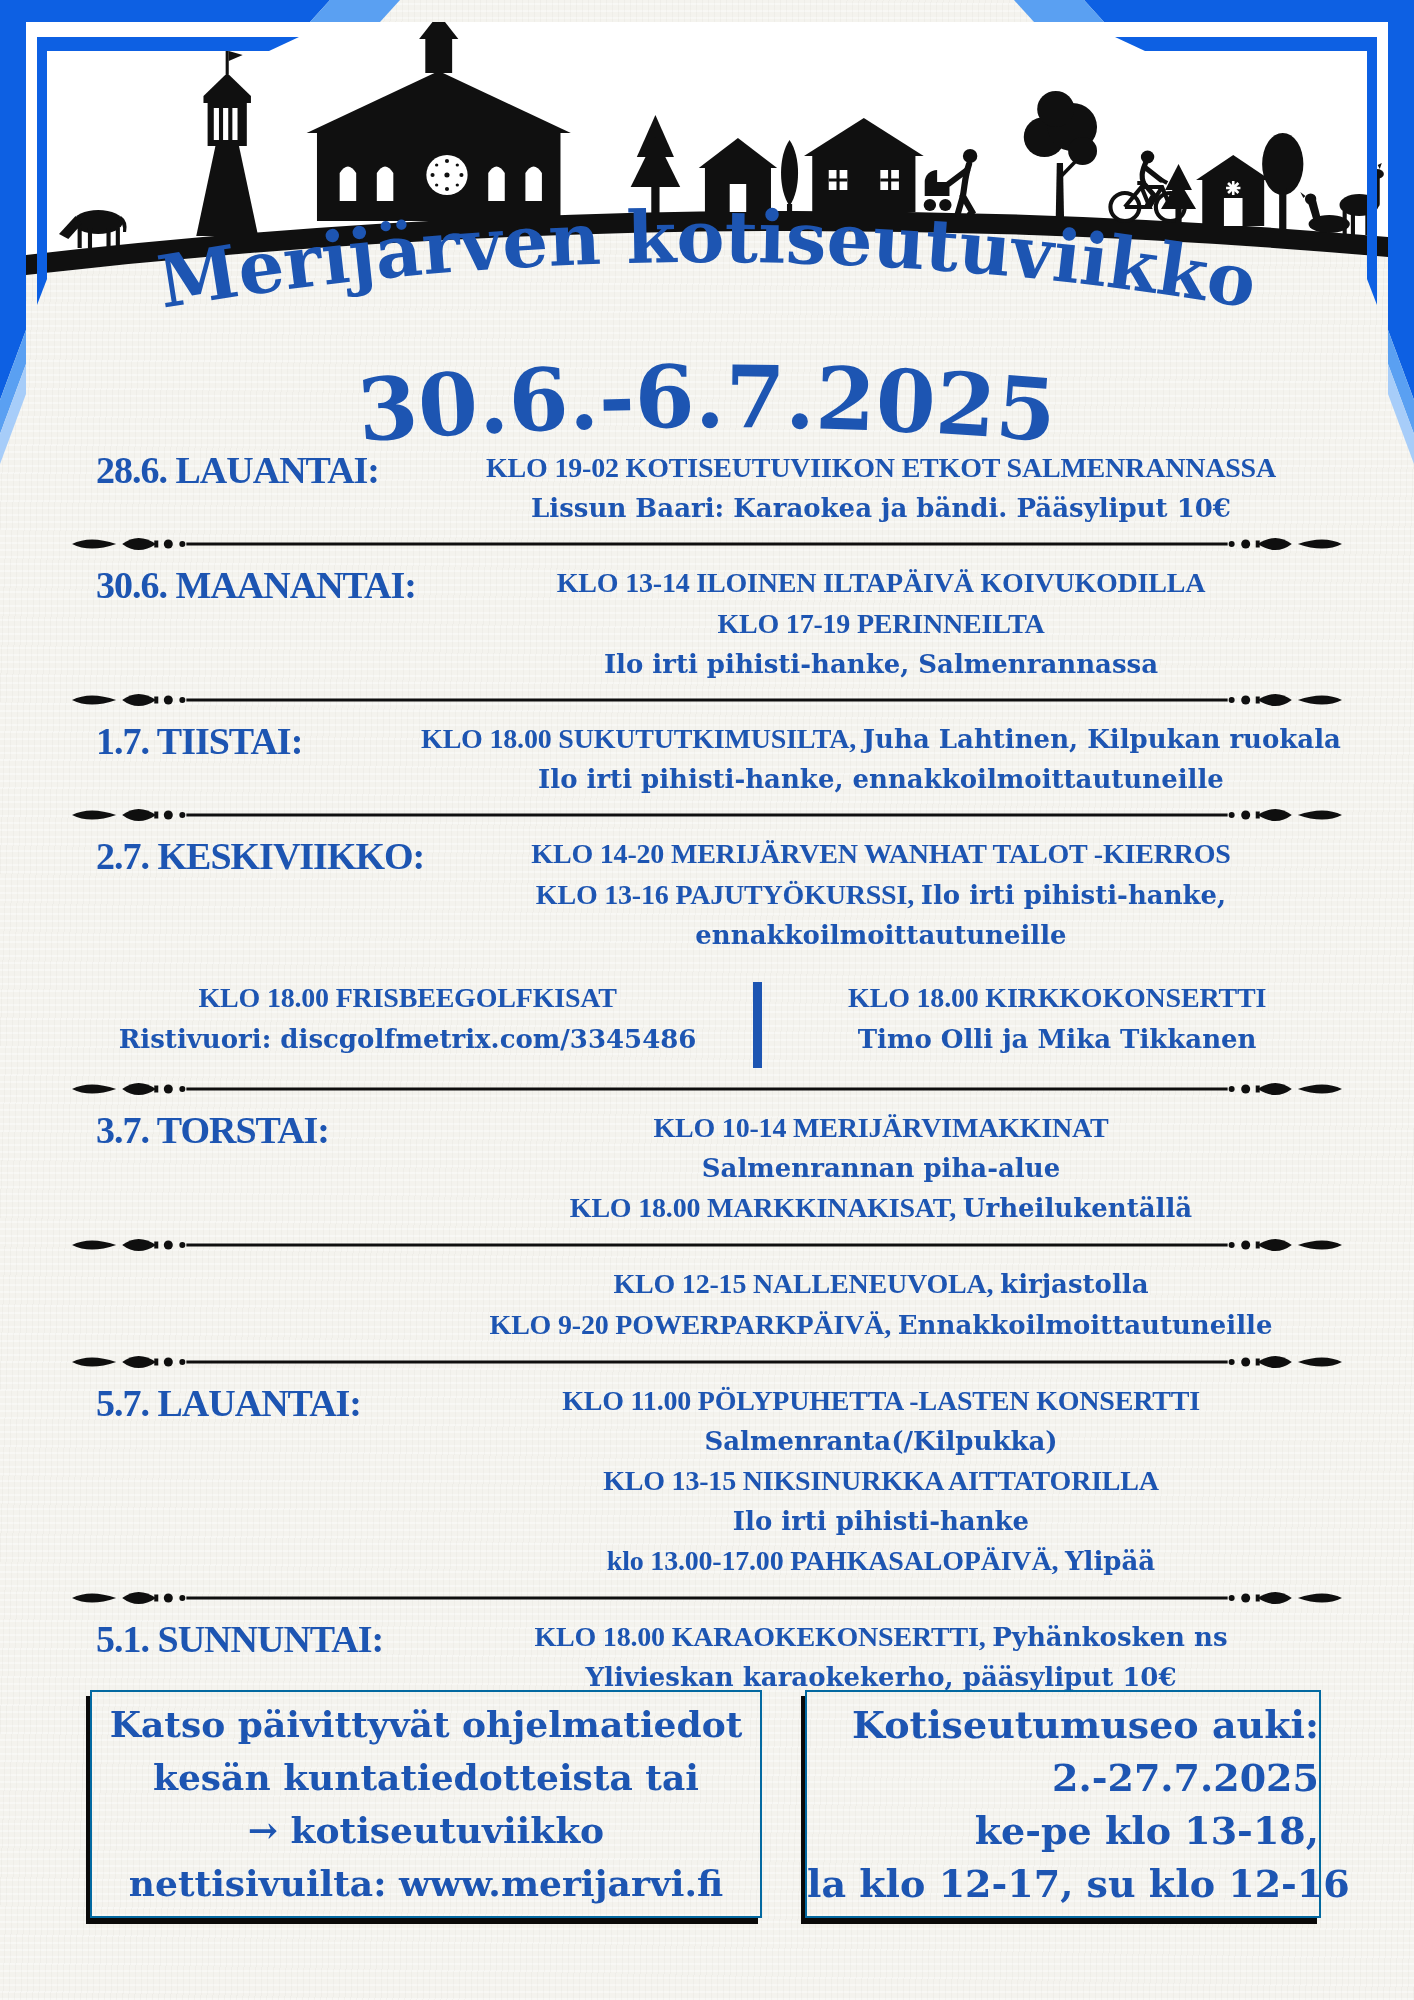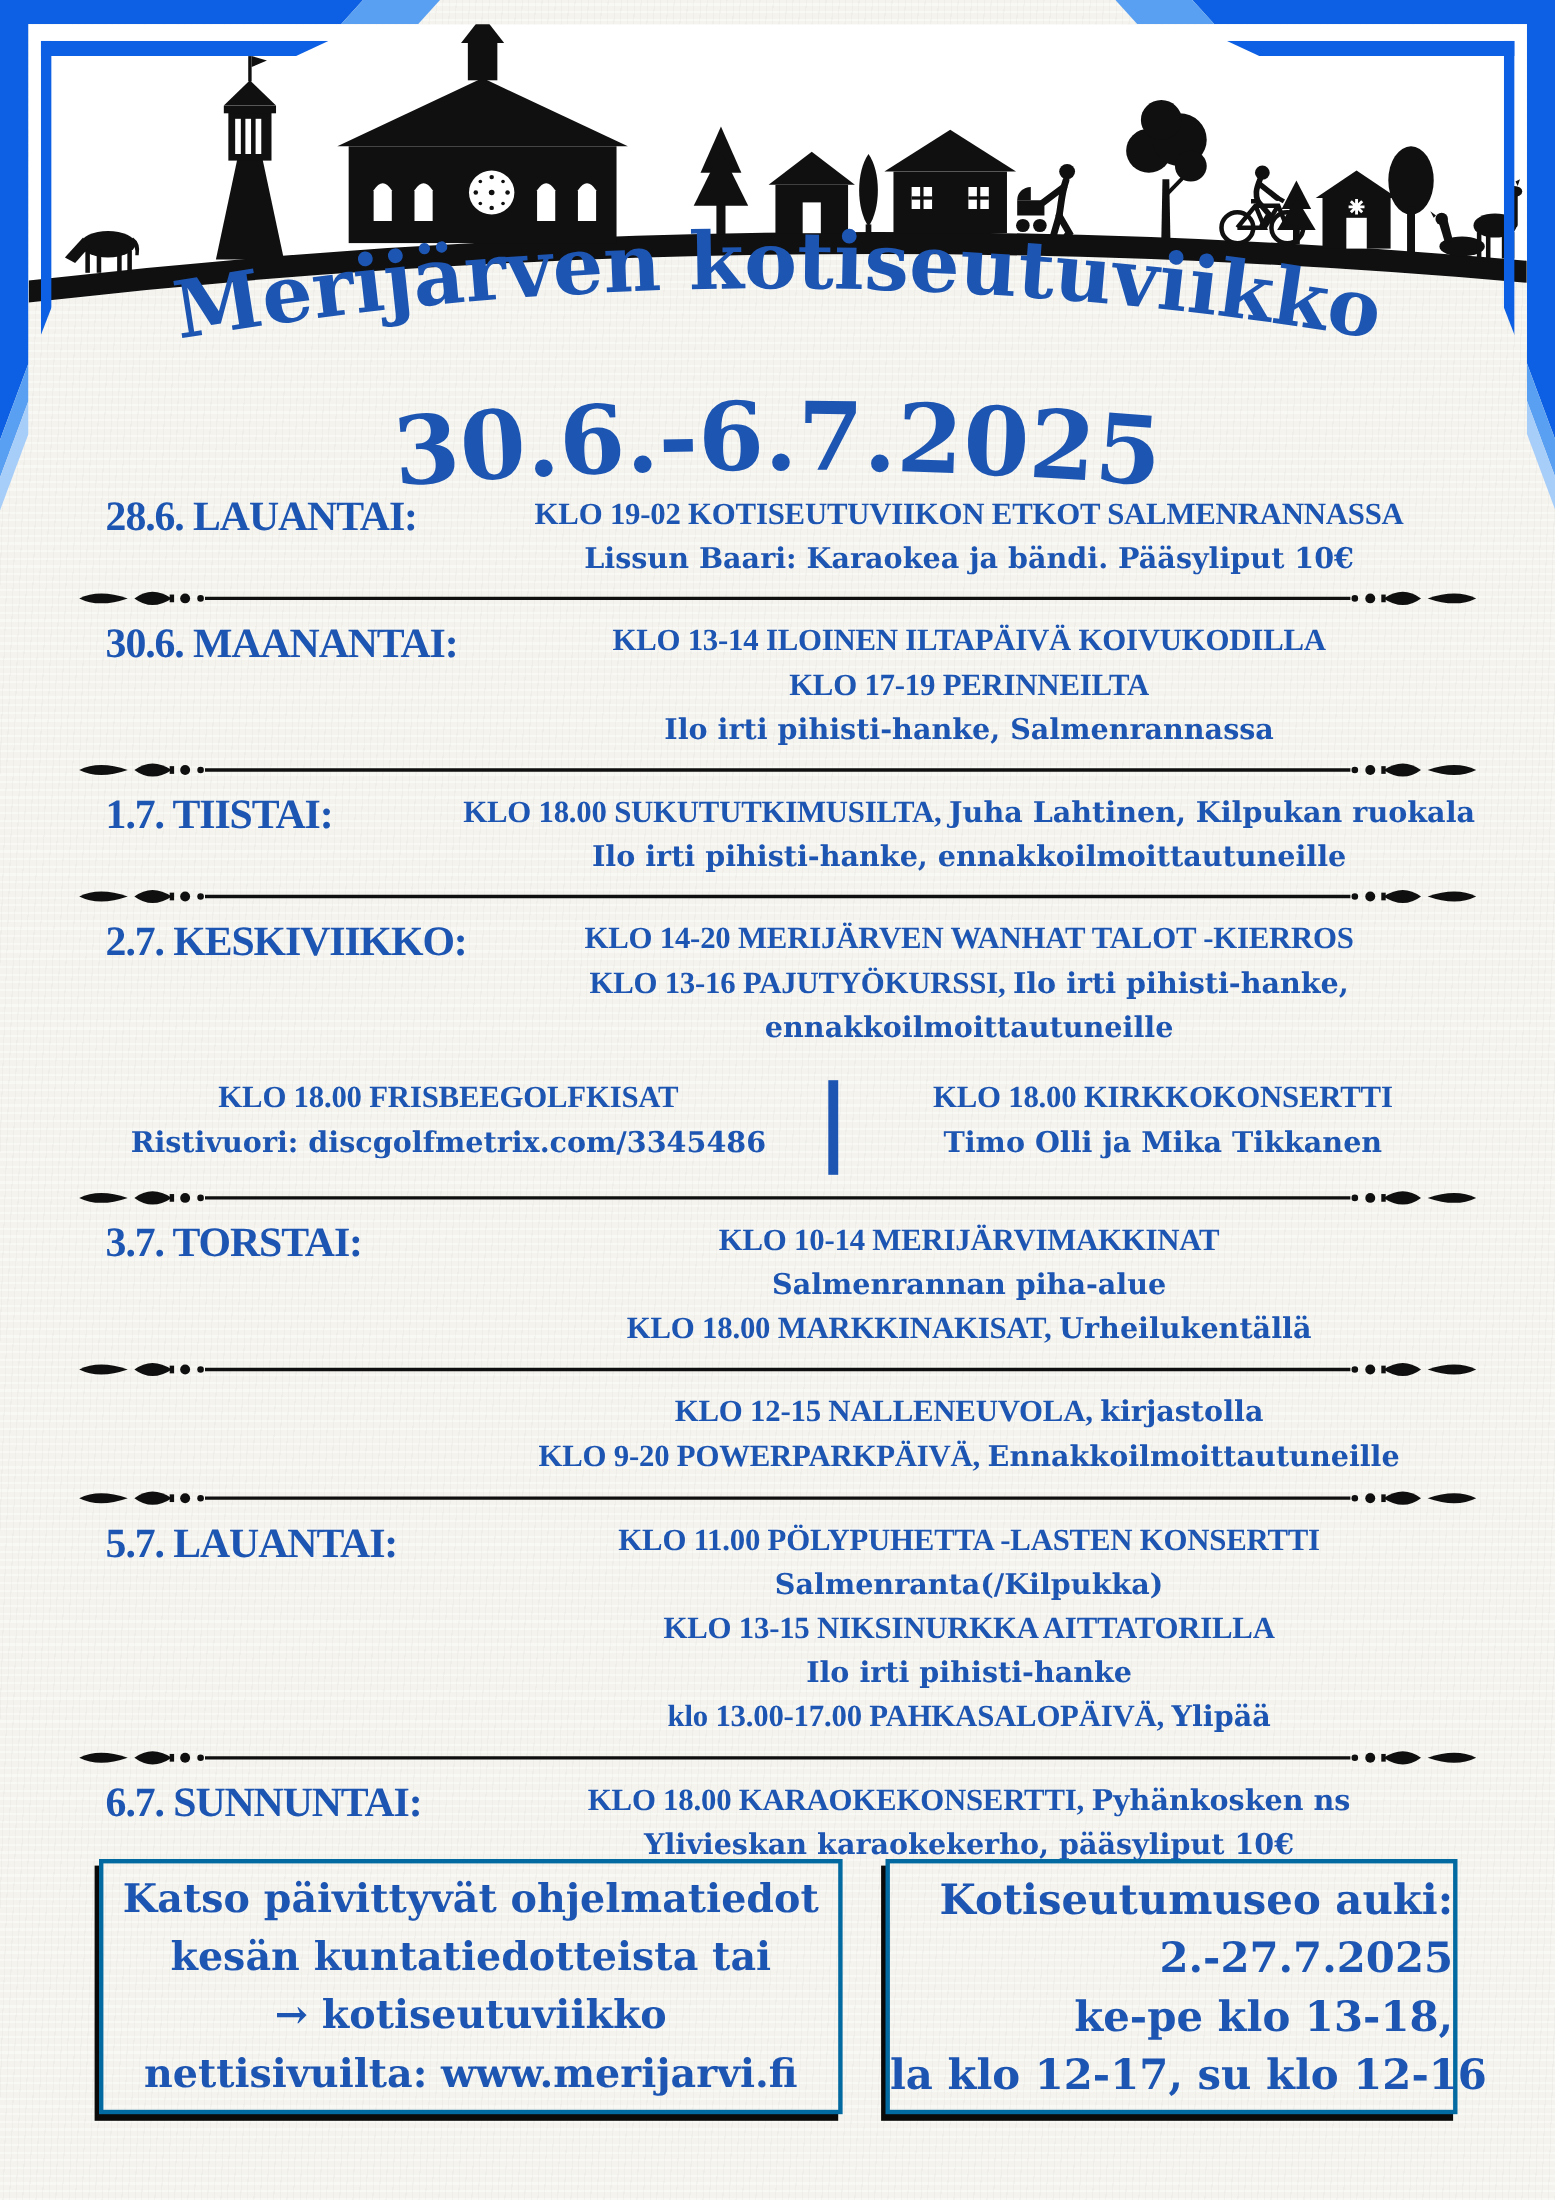--- a/index.html
+++ b/index.html
@@ -57,21 +57,21 @@
   .line{text-align:center;color:#1d55b2;line-height:1.12;}
   .caps{font:700 28px "Liberation Serif",serif;letter-spacing:-0.2px;color:#1d55b2;}
   .sub{font:700 26px "DejaVu Serif",serif;color:#1d55b2;}
   .split{display:flex;margin-left:-348px;margin-top:23px;}
   .split .cell{display:flex;flex-direction:column;gap:10px;}
   .split .cell.l{flex:0 0 53%;}
   .split .cell.r{flex:1;}
   .split .vbar{width:9px;height:86px;background:#1d55b2;margin:0 8px;flex:0 0 auto;}
   .divider{display:block;width:100%;height:22px;margin:10px 0 12px 0;}
   
-  .info-box{border:4px solid #0369a1;box-shadow:-4px 6px 0 #0a0a0a;
+  .info-box{border:2px solid #0369a1;box-shadow:-4px 6px 0 #0a0a0a;
     display:flex;flex-direction:column;justify-content:center;text-align:center;z-index:2;}
   .box-left{left:90px;top:1690px;width:668px;height:224px;}
   .box-right{left:805px;top:1690px;width:512px;height:224px;}
   .box-line{color:#1d55b2;font:700 36px "DejaVu Serif",serif;line-height:53px;white-space:nowrap;}
   .box-right .box-line{font-size:38px;text-align:right;}
 </style>
 </head>
 <body>
 
 <svg width="0" height="0" style="position:absolute" aria-hidden="true">
@@ -371,21 +371,21 @@
         <div class="line"><span class="sub">Ilo irti pihisti-hanke</span></div>
         <div class="line"><span class="caps">klo 13.00-17.00  PAHKASALOPÄIVÄ, </span><span class="sub">Ylipää</span></div>
       </div>
     </div>
   <svg class="divider" viewBox="0 0 1270 22" preserveAspectRatio="none">
     <line x1="116" y1="11" x2="1154" y2="11" stroke="#0f0f0f" stroke-width="3"></line>
     <use href="#orn-left"></use>
     <use href="#orn-left" transform="translate(1270,0) scale(-1,1)"></use>
   </svg>
 <div class="section">
-      <div class="day">6.7. SUNNUNTAI:</div>
+      <div class="day">5.1. SUNNUNTAI:</div>
       <div class="rows">
         <div class="line"><span class="caps">KLO  18.00 KARAOKEKONSERTTI, </span><span class="sub">Pyhänkosken ns</span></div>
         <div class="line"><span class="sub">Ylivieskan karaokekerho, pääsyliput 10€</span></div>
       </div>
     </div>
   </div>
 
 <div class="abs info-box box-left">
   <div class="box-line">Katso päivittyvät ohjelmatiedot</div>
   <div class="box-line">kesän kuntatiedotteista tai</div>

